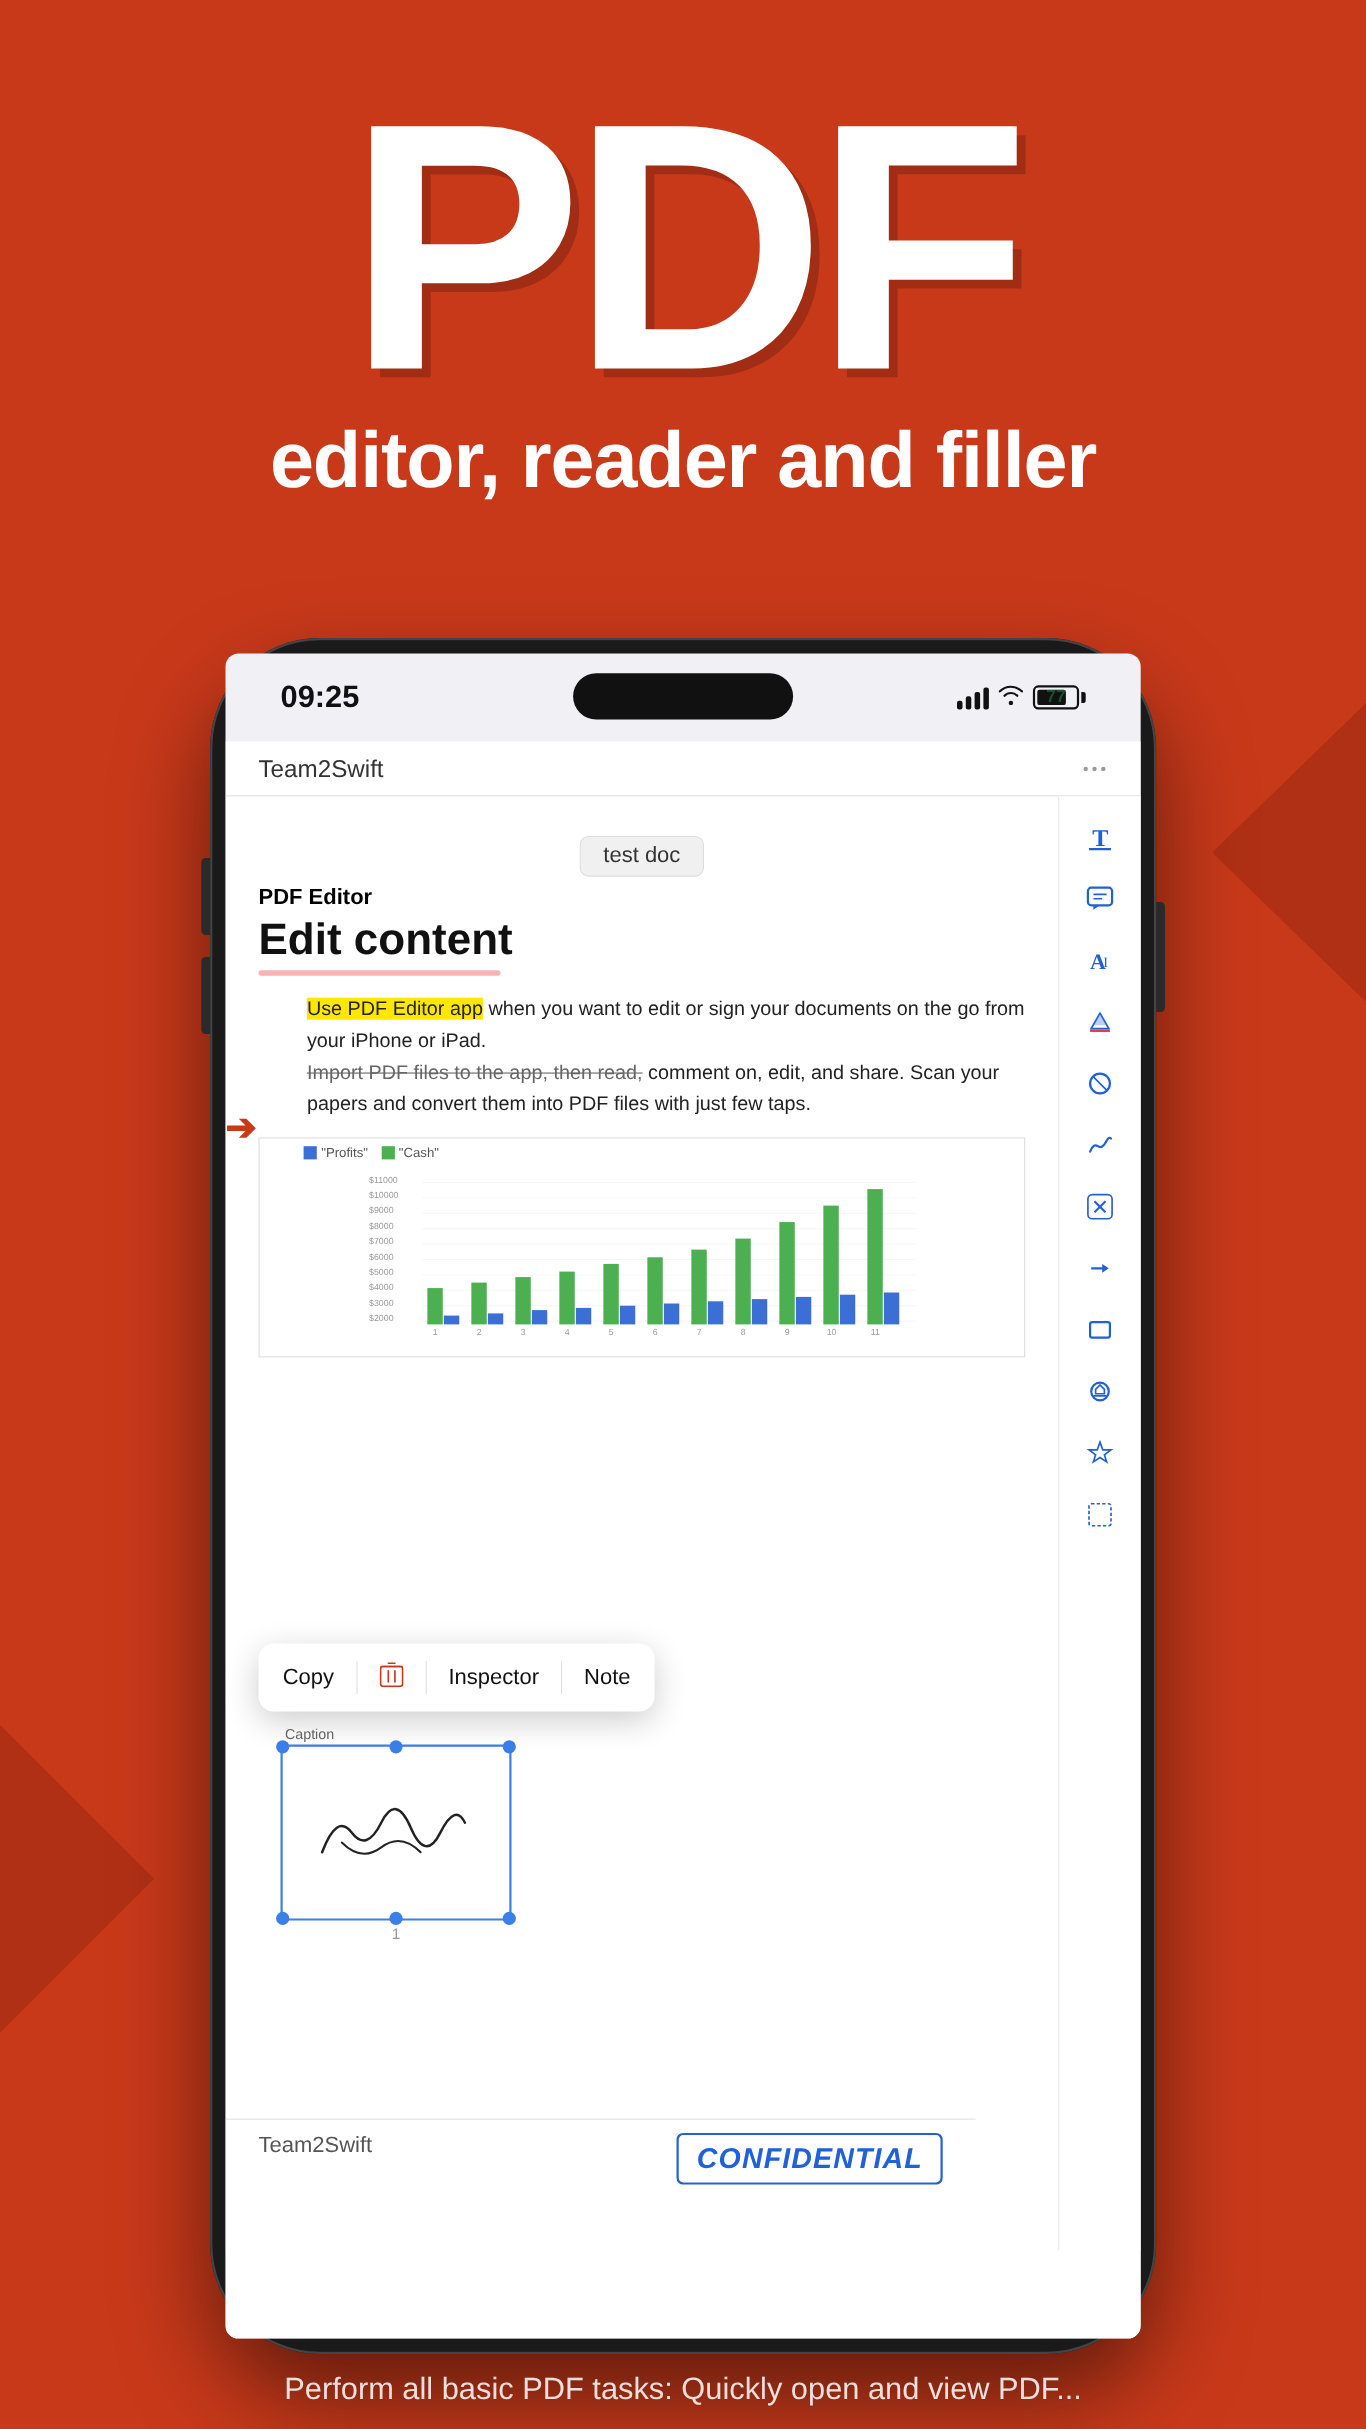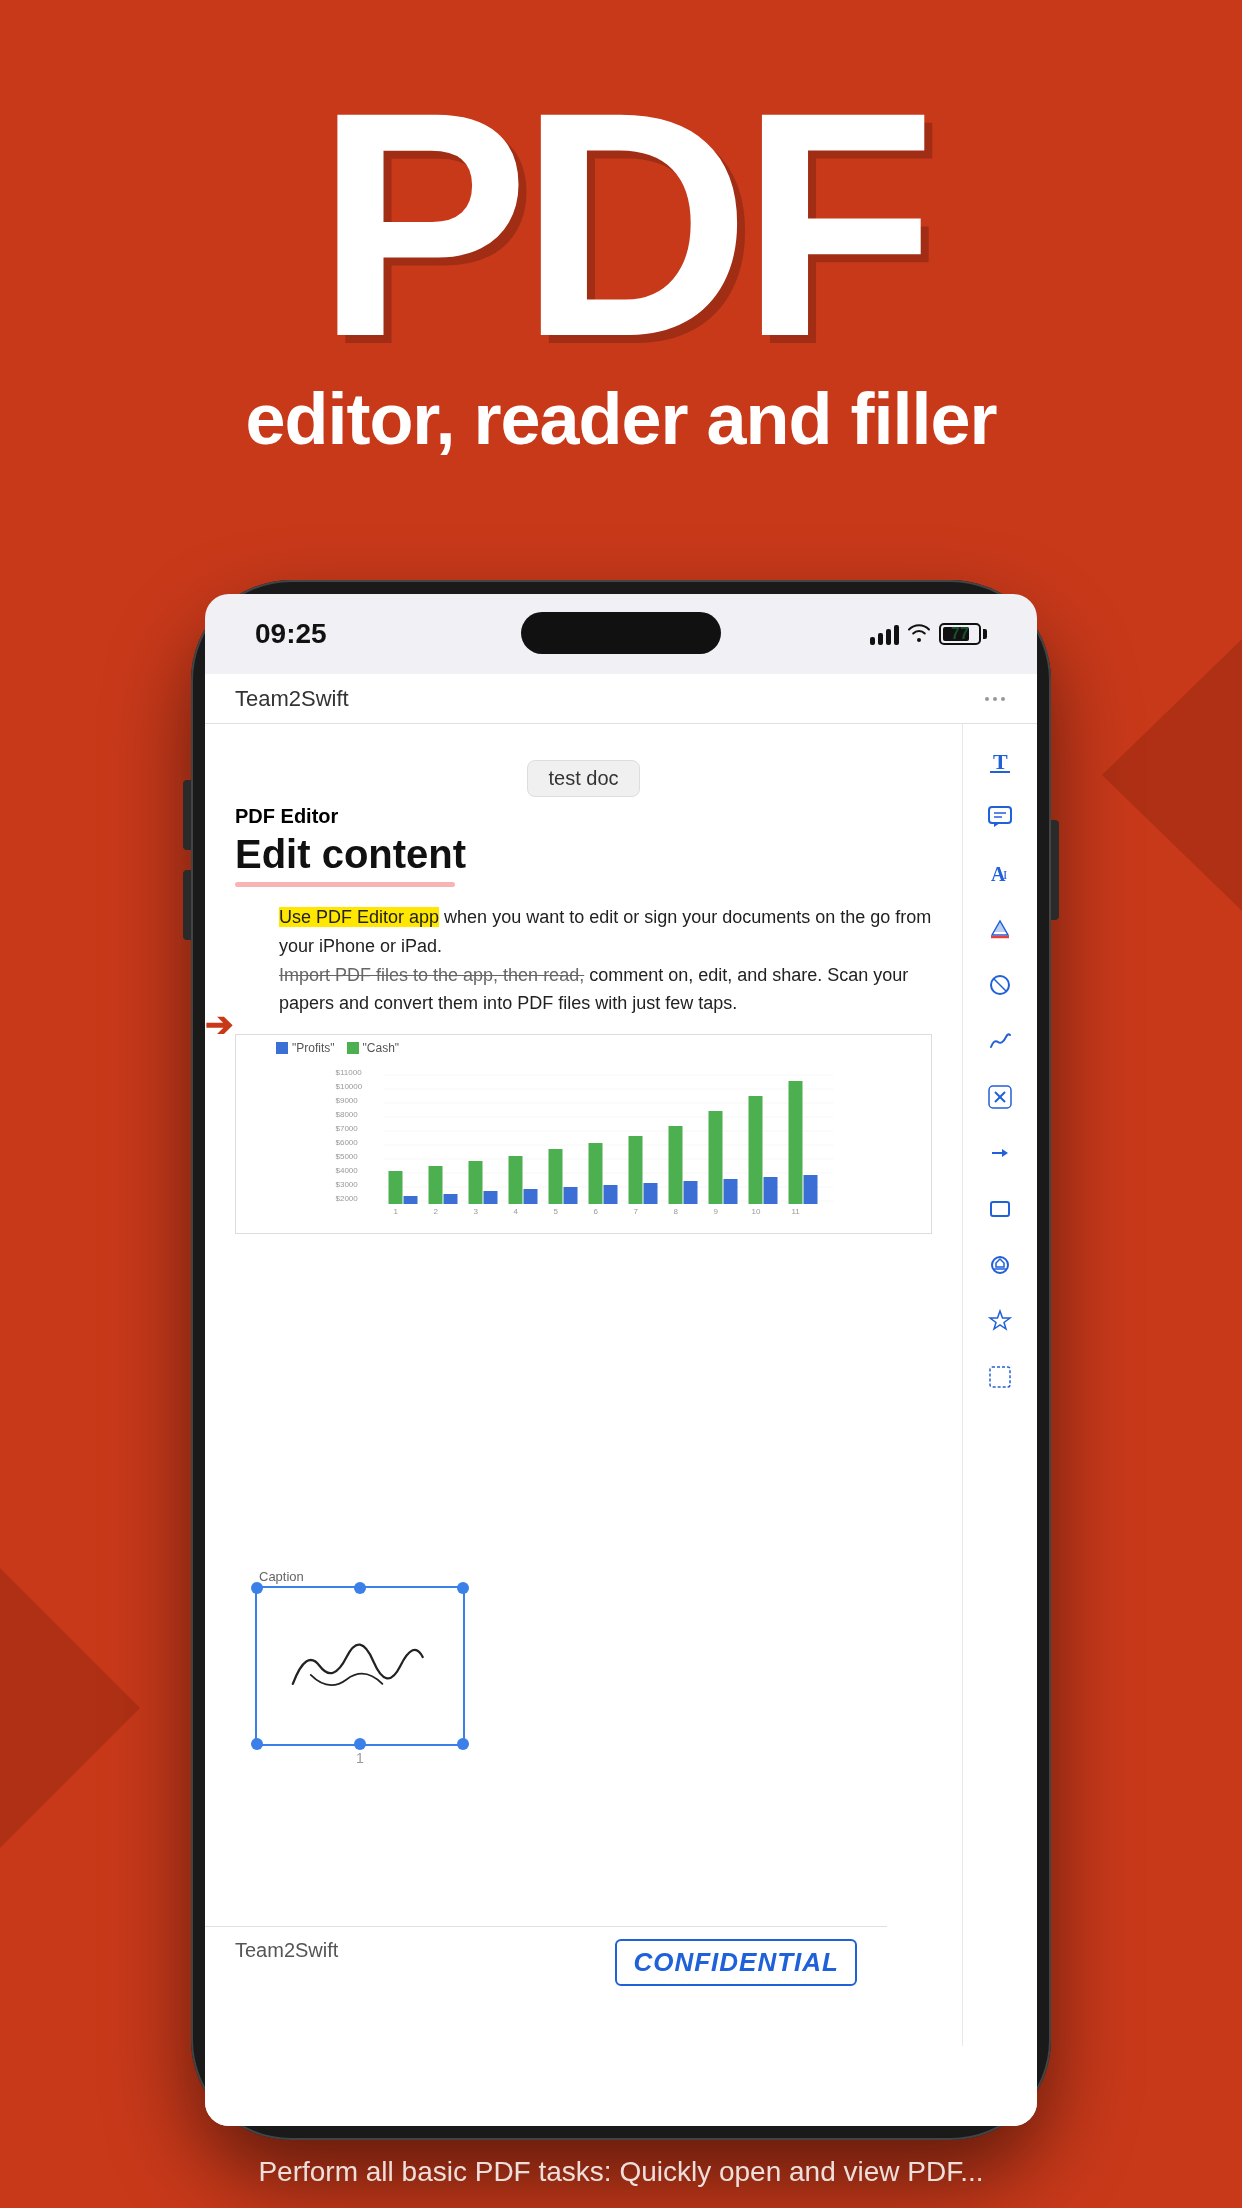--- a/index.html
+++ b/index.html
@@ -78,21 +78,21 @@
       border-radius: 100px;
       position: relative;
       box-shadow: 0 40px 80px rgba(0,0,0,0.5), inset 0 0 0 2px #444;
       padding: 14px;
     }
 
     .phone-inner {
       width: 100%;
       height: 100%;
       background: #f0f0f5;
-      border-radius: 24px;
+      border-radius: 12px;
       overflow: hidden;
       position: relative;
     }
 
     
     .dynamic-island {
       position: absolute;
       top: 18px;
       left: 50%;
       transform: translateX(-50%);
@@ -670,20 +670,37 @@
                 <text x="220" y="153" font-size="8" fill="#999">5</text>
                 <text x="260" y="153" font-size="8" fill="#999">6</text>
                 <text x="300" y="153" font-size="8" fill="#999">7</text>
                 <text x="340" y="153" font-size="8" fill="#999">8</text>
                 <text x="380" y="153" font-size="8" fill="#999">9</text>
                 <text x="418" y="153" font-size="8" fill="#999">10</text>
                 <text x="458" y="153" font-size="8" fill="#999">11</text>
               </svg>
             </div>
 
+            <div class="context-menu">
+              <span class="context-menu-item">Copy</span>
+              <div class="context-menu-separator"></div>
+              <span class="context-menu-trash">
+                <svg width="22" height="24" viewBox="0 0 22 24" fill="none">
+                  <rect x="1" y="5" width="20" height="18" rx="2" stroke="#C8391A" stroke-width="1.5" fill="none"></rect>
+                  <line x1="1" y1="5" x2="21" y2="5" stroke="#C8391A" stroke-width="1.5"></line>
+                  <line x1="8" y1="2" x2="14" y2="2" stroke="#C8391A" stroke-width="1.5" stroke-linecap="round"></line>
+                  <line x1="8" y1="9" x2="8" y2="19" stroke="#C8391A" stroke-width="1.5" stroke-linecap="round"></line>
+                  <line x1="14" y1="9" x2="14" y2="19" stroke="#C8391A" stroke-width="1.5" stroke-linecap="round"></line>
+                </svg>
+              </span>
+              <div class="context-menu-separator"></div>
+              <span class="context-menu-item">Inspector</span>
+              <div class="context-menu-separator"></div>
+              <span class="context-menu-item">Note</span>
+            </div>
 
             <div class="signature-area">
               <div class="signature-label">Caption</div>
               <div class="signature-box">
                 <div class="signature-corner sig-tl"></div>
                 <div class="signature-corner sig-tm"></div>
                 <div class="signature-corner sig-tr"></div>
                 <div class="signature-corner sig-bl"></div>
                 <div class="signature-corner sig-bm"></div>
                 <div class="signature-corner sig-br"></div>

